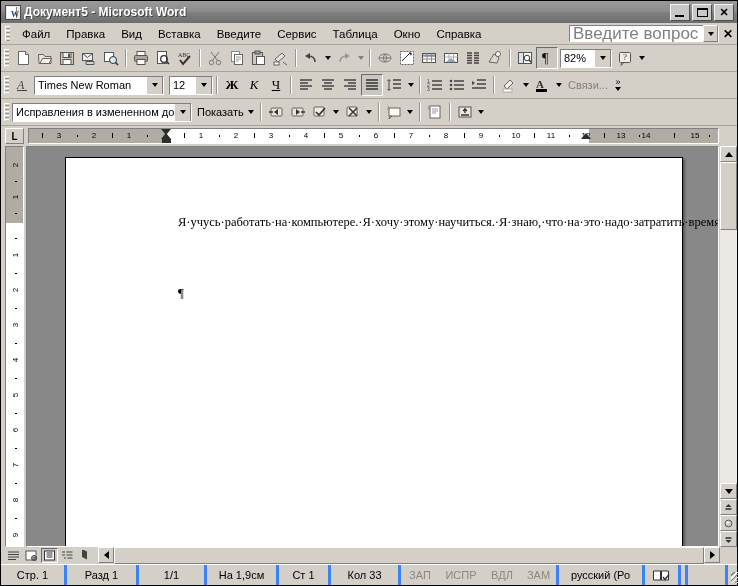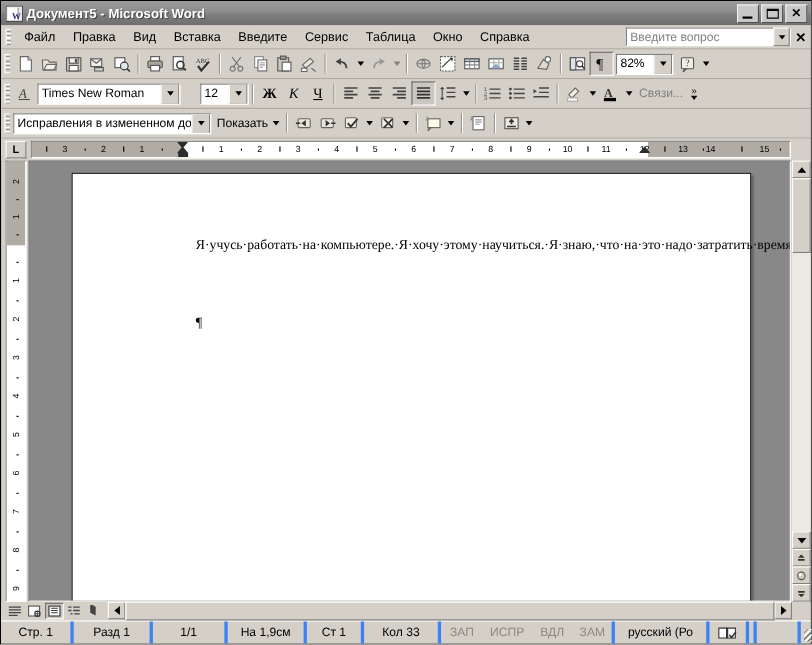--- a/index.html
+++ b/index.html
@@ -52,21 +52,21 @@
     height:21px;flex:0 0 21px;display:flex;align-items:center;
     background:#d4d0c8;border-bottom:1px solid #a9a49c;padding-left:4px;
   }
   .mgrip{width:4px;height:15px;margin-right:4px;
     background:repeating-linear-gradient(to bottom,#fff 0 1px,#d4d0c8 1px 2px,#9a968e 2px 3px,#d4d0c8 3px 4px);
     border-left:1px solid #fff;}
   .menu-item{padding:2px 8px;font-size:11.5px;white-space:nowrap;cursor:default;}
   .ask-box{
     margin-left:auto;width:150px;height:17px;box-sizing:border-box;
     background:#fff;border:1px solid;border-color:#808080 #fff #fff #808080;
-    display:flex;align-items:center;font-size:11px;color:#808080;padding-left:3px;
+    display:flex;align-items:center;font-size:17px;color:#808080;padding-left:3px;
   }
   .ask-box .arrow{margin-left:auto;width:13px;height:15px;background:#d4d0c8;
     border:1px solid;border-color:#fff #808080 #808080 #fff;
     display:flex;align-items:center;justify-content:center;}
   .menu-close{width:18px;text-align:center;font-size:12px;font-weight:bold;color:#000;cursor:default;}
   
   .toolbar{
     display:flex;align-items:center;background:#d4d0c8;
     border-bottom:1px solid #a9a49c;padding-left:2px;
   }
@@ -94,21 +94,21 @@
     font-size:11px;padding-left:3px;overflow:hidden;white-space:nowrap;
   }
   .combo .cval{flex:1;overflow:hidden;}
   .combo .cbtn{
     width:15px;height:17px;flex:0 0 15px;background:#d4d0c8;
     border:1px solid;border-color:#fff #808080 #808080 #fff;
     display:flex;align-items:center;justify-content:center;
   }
   .combo .cbtn:after{content:"";border-left:3px solid transparent;border-right:3px solid transparent;border-top:4px solid #000;}
   .style-combo{width:110px;margin-right:3px;}
-  .font-combo{width:130px;margin-right:18px;}
+  .font-combo{width:130px;margin-right:5px;}
   .size-combo{width:44px;}
   .zoom-combo{width:52px;margin:0 2px;}
   .track-combo{width:180px;margin-right:2px;}
   .showbtn{font-size:11px;padding:0 3px;display:flex;align-items:center;height:20px;cursor:default;}
   .linktxt{font-size:11px;color:#808080;padding:0 4px;white-space:nowrap;}
   .chev{width:12px;display:flex;flex-direction:column;align-items:center;justify-content:center;font-size:9px;line-height:6px;}
   
   .rulerrow{height:20px;flex:0 0 20px;display:flex;background:#d4d0c8;align-items:stretch;}
   .tabsel{
     width:19px;margin:2px 2px 2px 4px;box-sizing:border-box;

